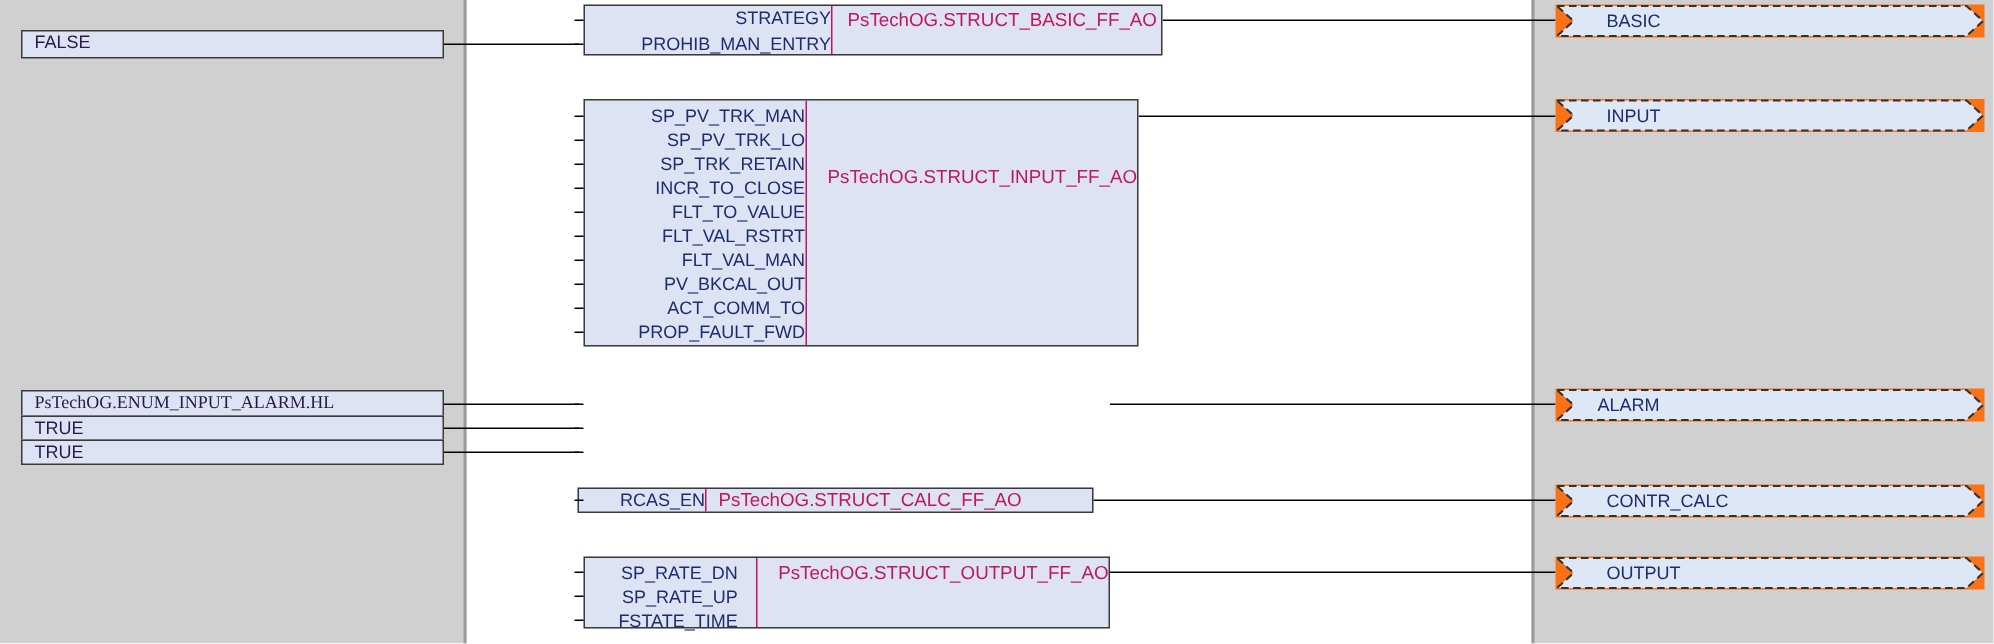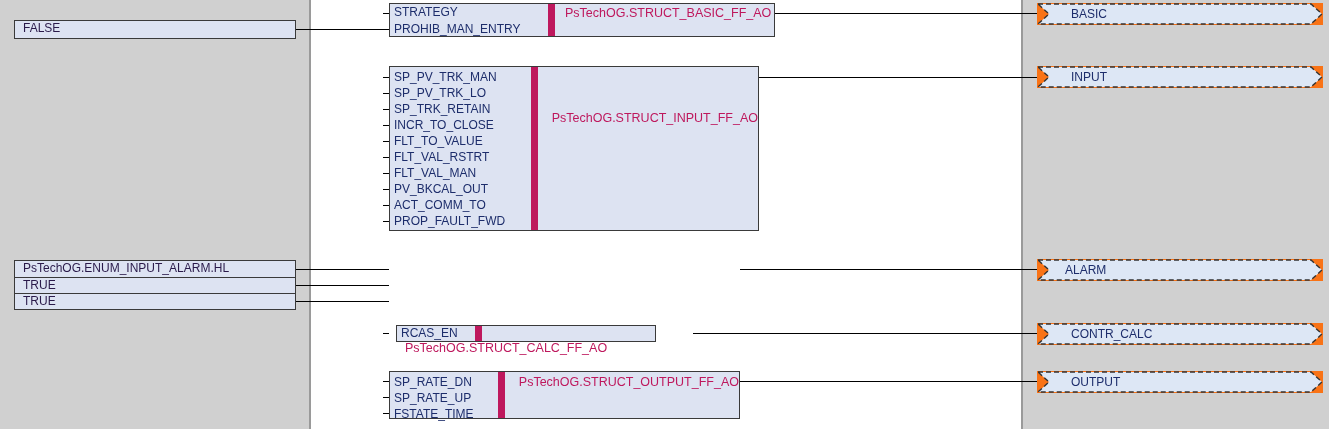--- a/index.html
+++ b/index.html
@@ -40,23 +40,23 @@
   
   .fb{
     position:absolute;
     box-sizing:border-box;
     background:#dde3f2;
     border:1px solid #3a3a3a;
     display:flex;
   }
   .fb-pins{
     box-sizing:border-box;
-    border-right:7px solid #be185d;
+    border-right:1px solid #be185d;
     padding:2px 0 2px 0;
-    display:flex;flex-direction:column;
+    display:flex;flex-direction:column;text-align:right;
   }
   .pin{
     font-size:12px;
     line-height:16px;
     height:16px;
     color:#1d2d6b;
     padding-left:4px;
     white-space:nowrap;
   }
   .fb-body{
@@ -119,21 +119,21 @@
   <div class="wire" style="left:740px;top:269px;width:297px;"></div>
 
   <div class="wire" style="left:693px;top:333px;width:344px;"></div>
 
   <div class="wire" style="left:740px;top:381px;width:297px;"></div>
 
   <div class="var-box" style="left:14px;top:20px;width:282px;height:19px;">
     <span>FALSE</span>
   </div>
 
-  <div class="var-box" style="left:14px;top:260px;width:282px;height:18px;">
+  <div class="var-box" style="left:14px;top:260px;width:282px;height:18px;font-family:Liberation Serif, serif;">
     <span>PsTechOG.ENUM_INPUT_ALARM.HL</span>
   </div>
 
   <div class="var-box" style="left:14px;top:277px;width:282px;height:17px;">
     <span>TRUE</span>
   </div>
 
   <div class="var-box" style="left:14px;top:293px;width:282px;height:17px;">
     <span>TRUE</span>
   </div>
@@ -175,21 +175,21 @@
   <div class="pin-stub" style="left:383px;top:157px;"></div>
   <div class="pin-stub" style="left:383px;top:173px;"></div>
   <div class="pin-stub" style="left:383px;top:189px;"></div>
   <div class="pin-stub" style="left:383px;top:205px;"></div>
   <div class="pin-stub" style="left:383px;top:221px;"></div>
 
   <div class="pin-stub" style="left:383px;top:269px;"></div>
   <div class="pin-stub" style="left:383px;top:285px;"></div>
   <div class="pin-stub" style="left:383px;top:301px;"></div>
 
-  <div class="fb" style="left:396px;top:325px;width:260px;height:17px;flex-direction:column;">
+  <div class="fb" style="left:385px;top:325px;width:344px;height:17px;">
     <div class="fb-pins" style="width:85px;padding:0;">
       <div class="pin" style="line-height:15px;height:15px;">RCAS_EN</div>
     </div>
     <div class="fb-body">
       <div class="fb-title" style="padding-top:0px;padding-left:8px;line-height:15px;">PsTechOG.STRUCT_CALC_FF_AO</div>
     </div>
   </div>
   <div class="pin-stub" style="left:383px;top:333px;"></div>
 
   <div class="fb" style="left:389px;top:371px;width:351px;height:48px;">

